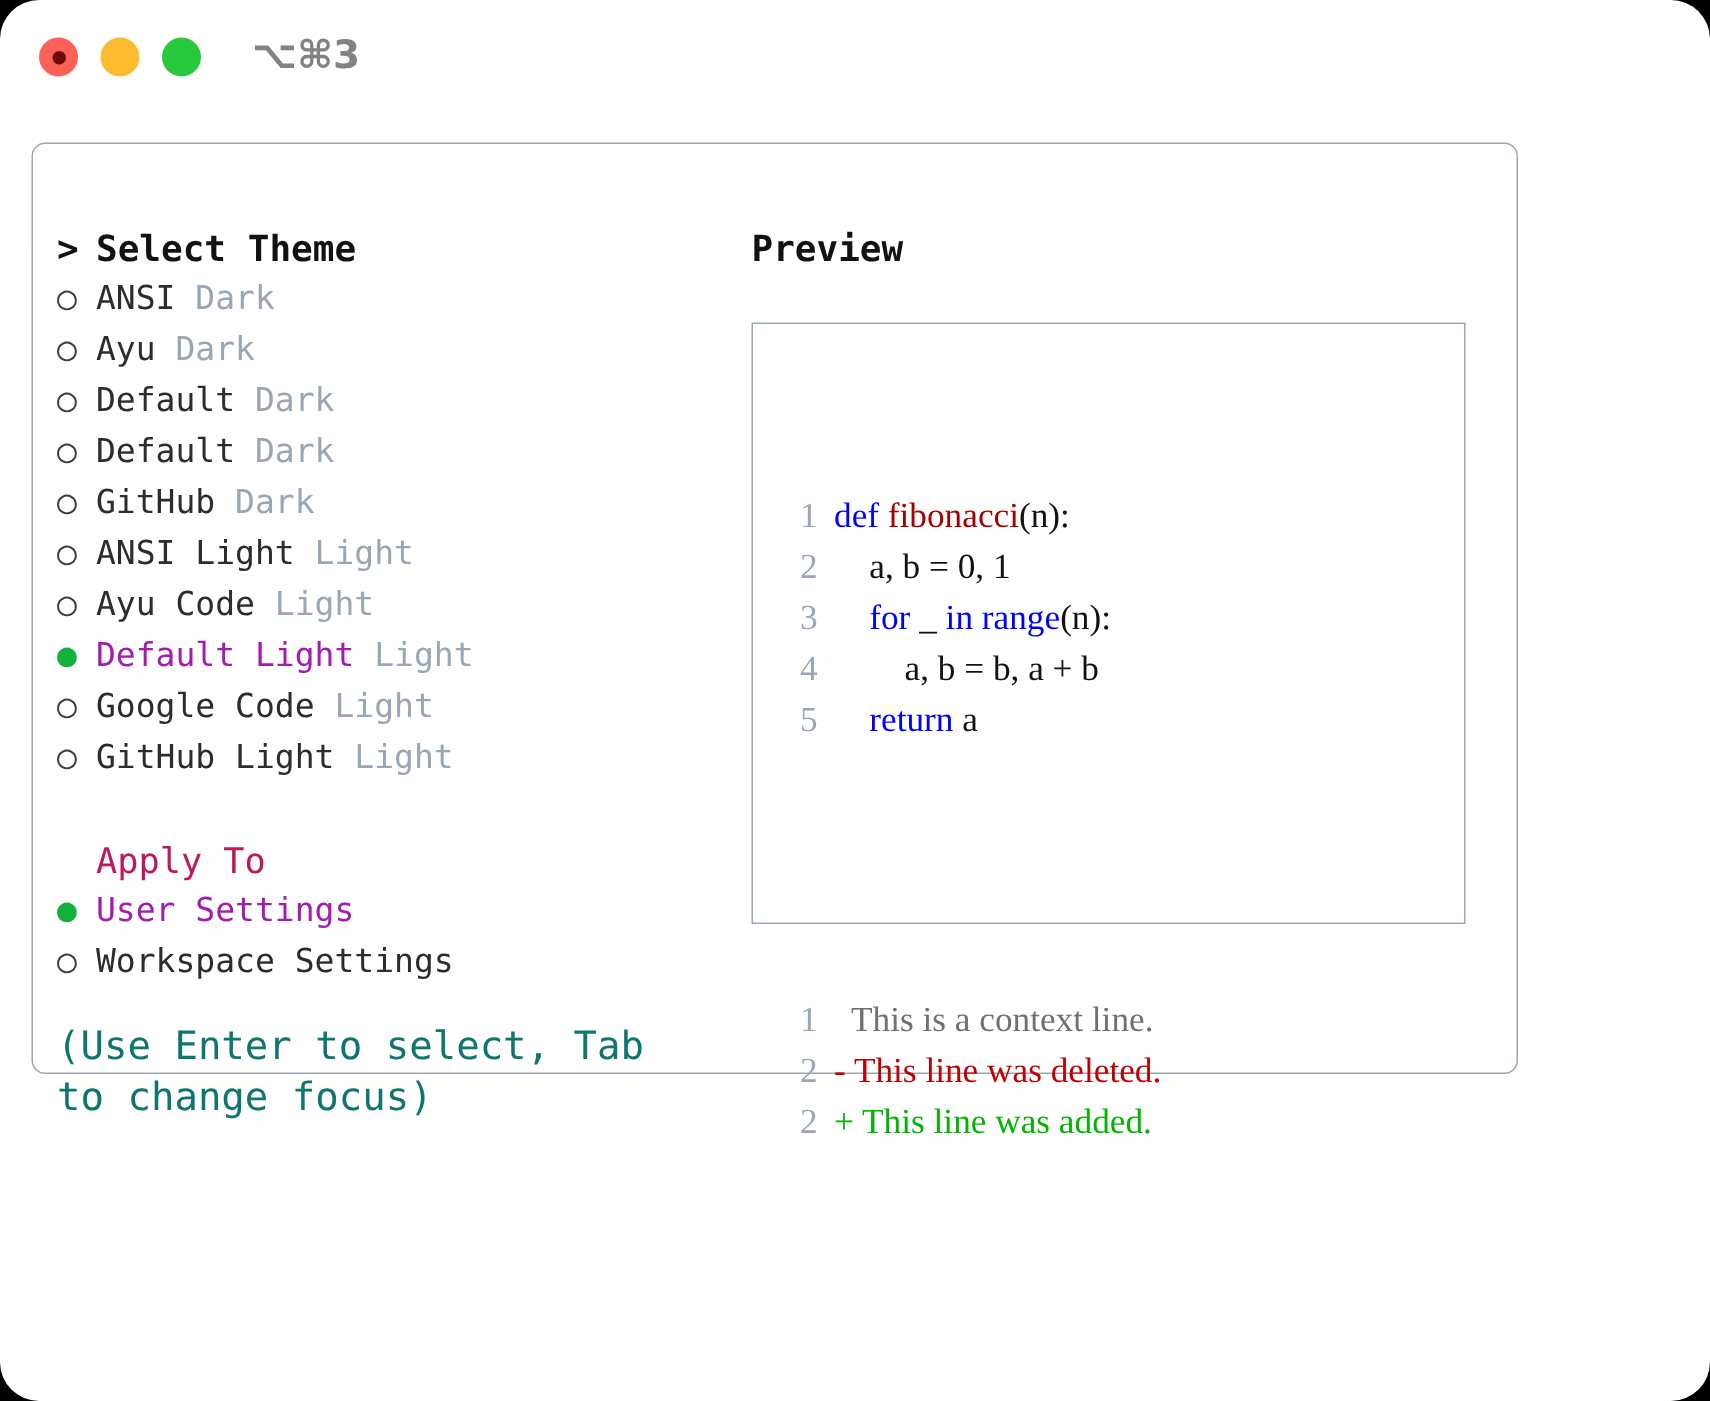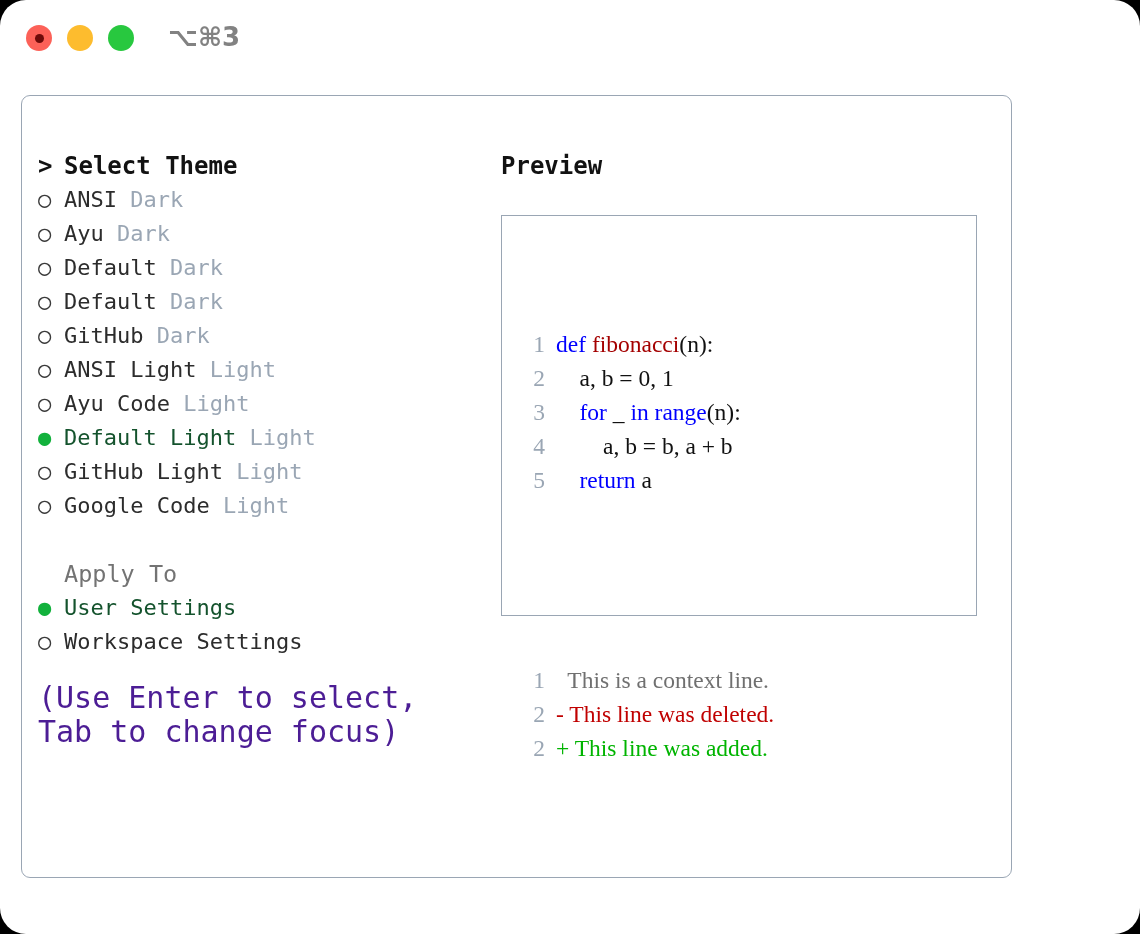--- a/index.html
+++ b/index.html
@@ -69,21 +69,21 @@
     letter-spacing: 0px;
     white-space: pre;
   }
 
   
   .frame {
     position: absolute;
     left: 21px;
     top: 95px;
     width: 991px;
-    height: 783px;
+    height: 621px;
     border: 1.5px solid #9aa6b4;
     border-radius: 9px;
     background: #ffffff;
     box-sizing: border-box;
   }
 
   
   .left-col {
     position: absolute;
     left: 16px;
@@ -106,40 +106,40 @@
   }
 
   .marker {
     display: inline-block;
     width: 26px;
     white-space: pre;
   }
   .marker.sel { color: #12b13c; }
   .marker.unsel { color: #3b3b3b; }
 
-  .label-sel   { color: #14532d; }
+  .label-sel   { color: #a21caf; }
   .label-unsel { color: #2c2c2c; }
   .variant     { color: #9aa6b4; }
 
   .spacer-row { height: 34px; }
 
   .section-title {
     height: 34px;
     line-height: 34px;
     font-size: 23.5px;
-    color: #737373;
+    color: #be185d;
     padding-left: 26px;
     white-space: pre;
   }
 
   .hint {
     margin-top: 22px;
-    font-size: 30px;
-    line-height: 34px;
-    color: #4c1d95;
+    font-size: 26px;
+    line-height: 34px;
+    color: #0f766e;
     width: 412px;
     white-space: pre-wrap;
   }
 
   
   .right-col {
     position: absolute;
     left: 479px;
     top: 53px;
     width: 490px;
@@ -216,22 +216,22 @@
 
       <div id="theme-list">
           <div class="row"><span class="marker unsel">○</span><span class="label-unsel">ANSI</span><span> </span><span class="variant">Dark</span></div>
           <div class="row"><span class="marker unsel">○</span><span class="label-unsel">Ayu</span><span> </span><span class="variant">Dark</span></div>
           <div class="row"><span class="marker unsel">○</span><span class="label-unsel">Default</span><span> </span><span class="variant">Dark</span></div>
           <div class="row"><span class="marker unsel">○</span><span class="label-unsel">Default</span><span> </span><span class="variant">Dark</span></div>
           <div class="row"><span class="marker unsel">○</span><span class="label-unsel">GitHub</span><span> </span><span class="variant">Dark</span></div>
           <div class="row"><span class="marker unsel">○</span><span class="label-unsel">ANSI Light</span><span> </span><span class="variant">Light</span></div>
           <div class="row"><span class="marker unsel">○</span><span class="label-unsel">Ayu Code</span><span> </span><span class="variant">Light</span></div>
           <div class="row"><span class="marker sel">●</span><span class="label-sel">Default Light</span><span> </span><span class="variant">Light</span></div>
+          <div class="row"><span class="marker unsel">○</span><span class="label-unsel">Google Code</span><span> </span><span class="variant">Light</span></div>
           <div class="row"><span class="marker unsel">○</span><span class="label-unsel">GitHub Light</span><span> </span><span class="variant">Light</span></div>
-          <div class="row"><span class="marker unsel">○</span><span class="label-unsel">Google Code</span><span> </span><span class="variant">Light</span></div>
         </div>
 
       <div class="spacer-row"></div>
 
       <div class="section-title">Apply To</div>
 
       <div id="apply-list">
           <div class="row"><span class="marker sel">●</span><span class="label-sel">User Settings</span></div>
           <div class="row"><span class="marker unsel">○</span><span class="label-unsel">Workspace Settings</span></div>
         </div>

